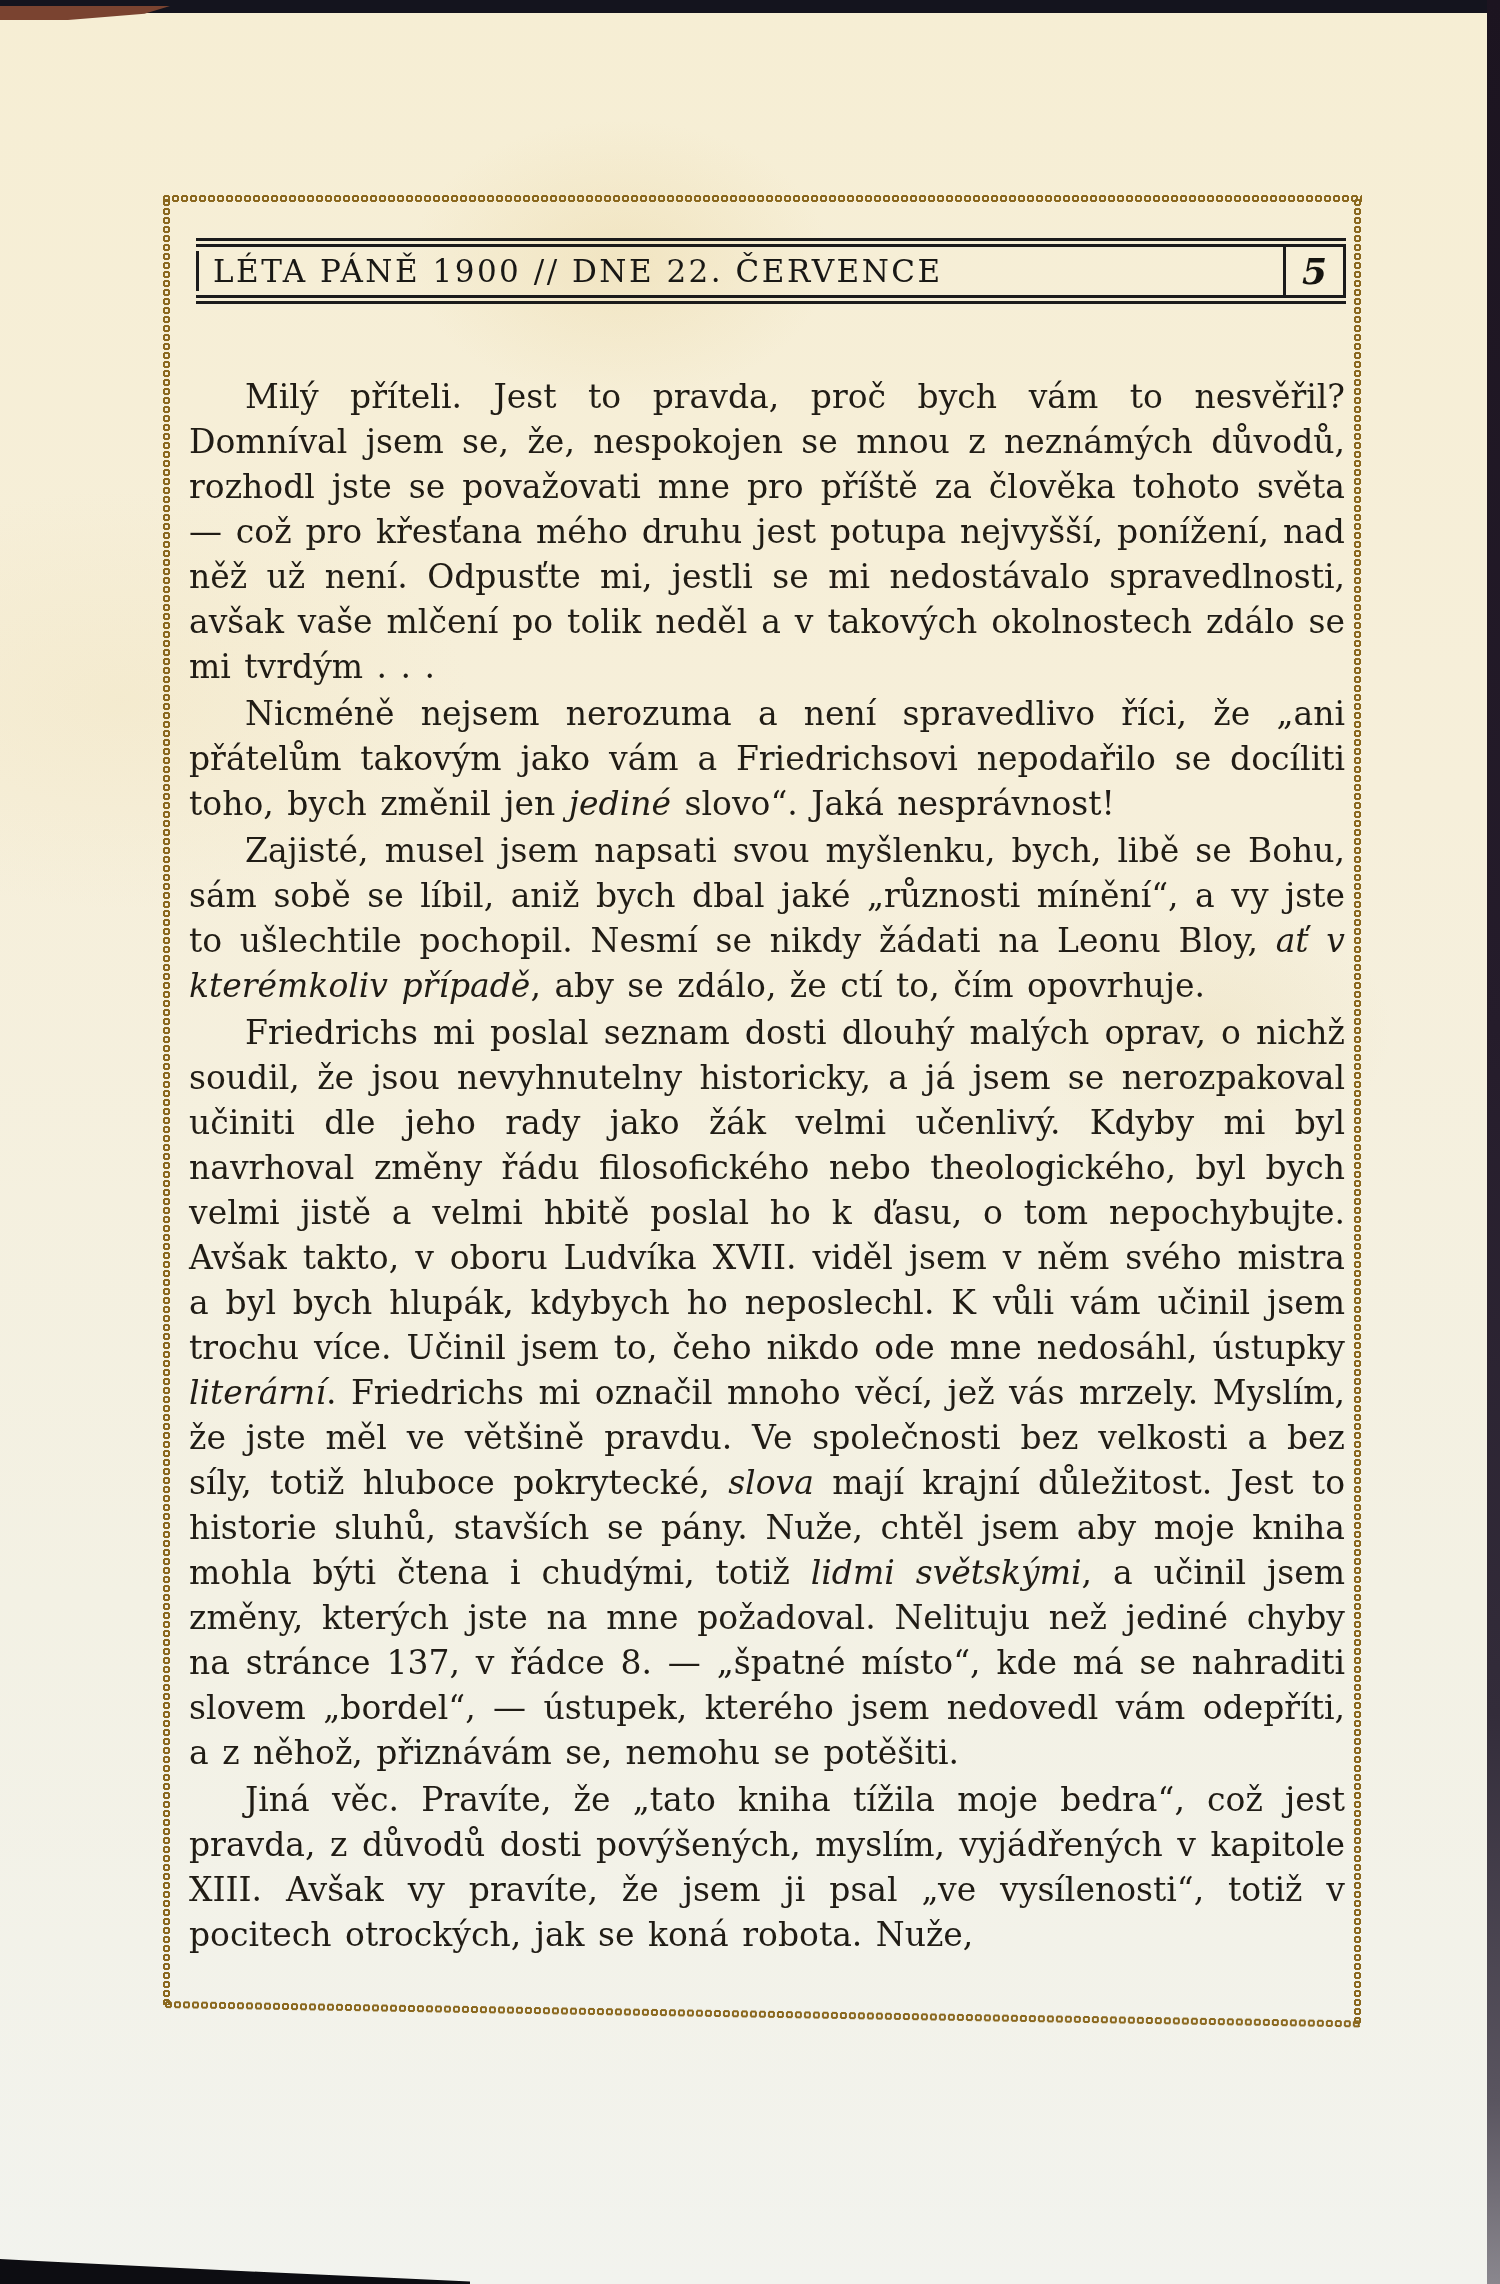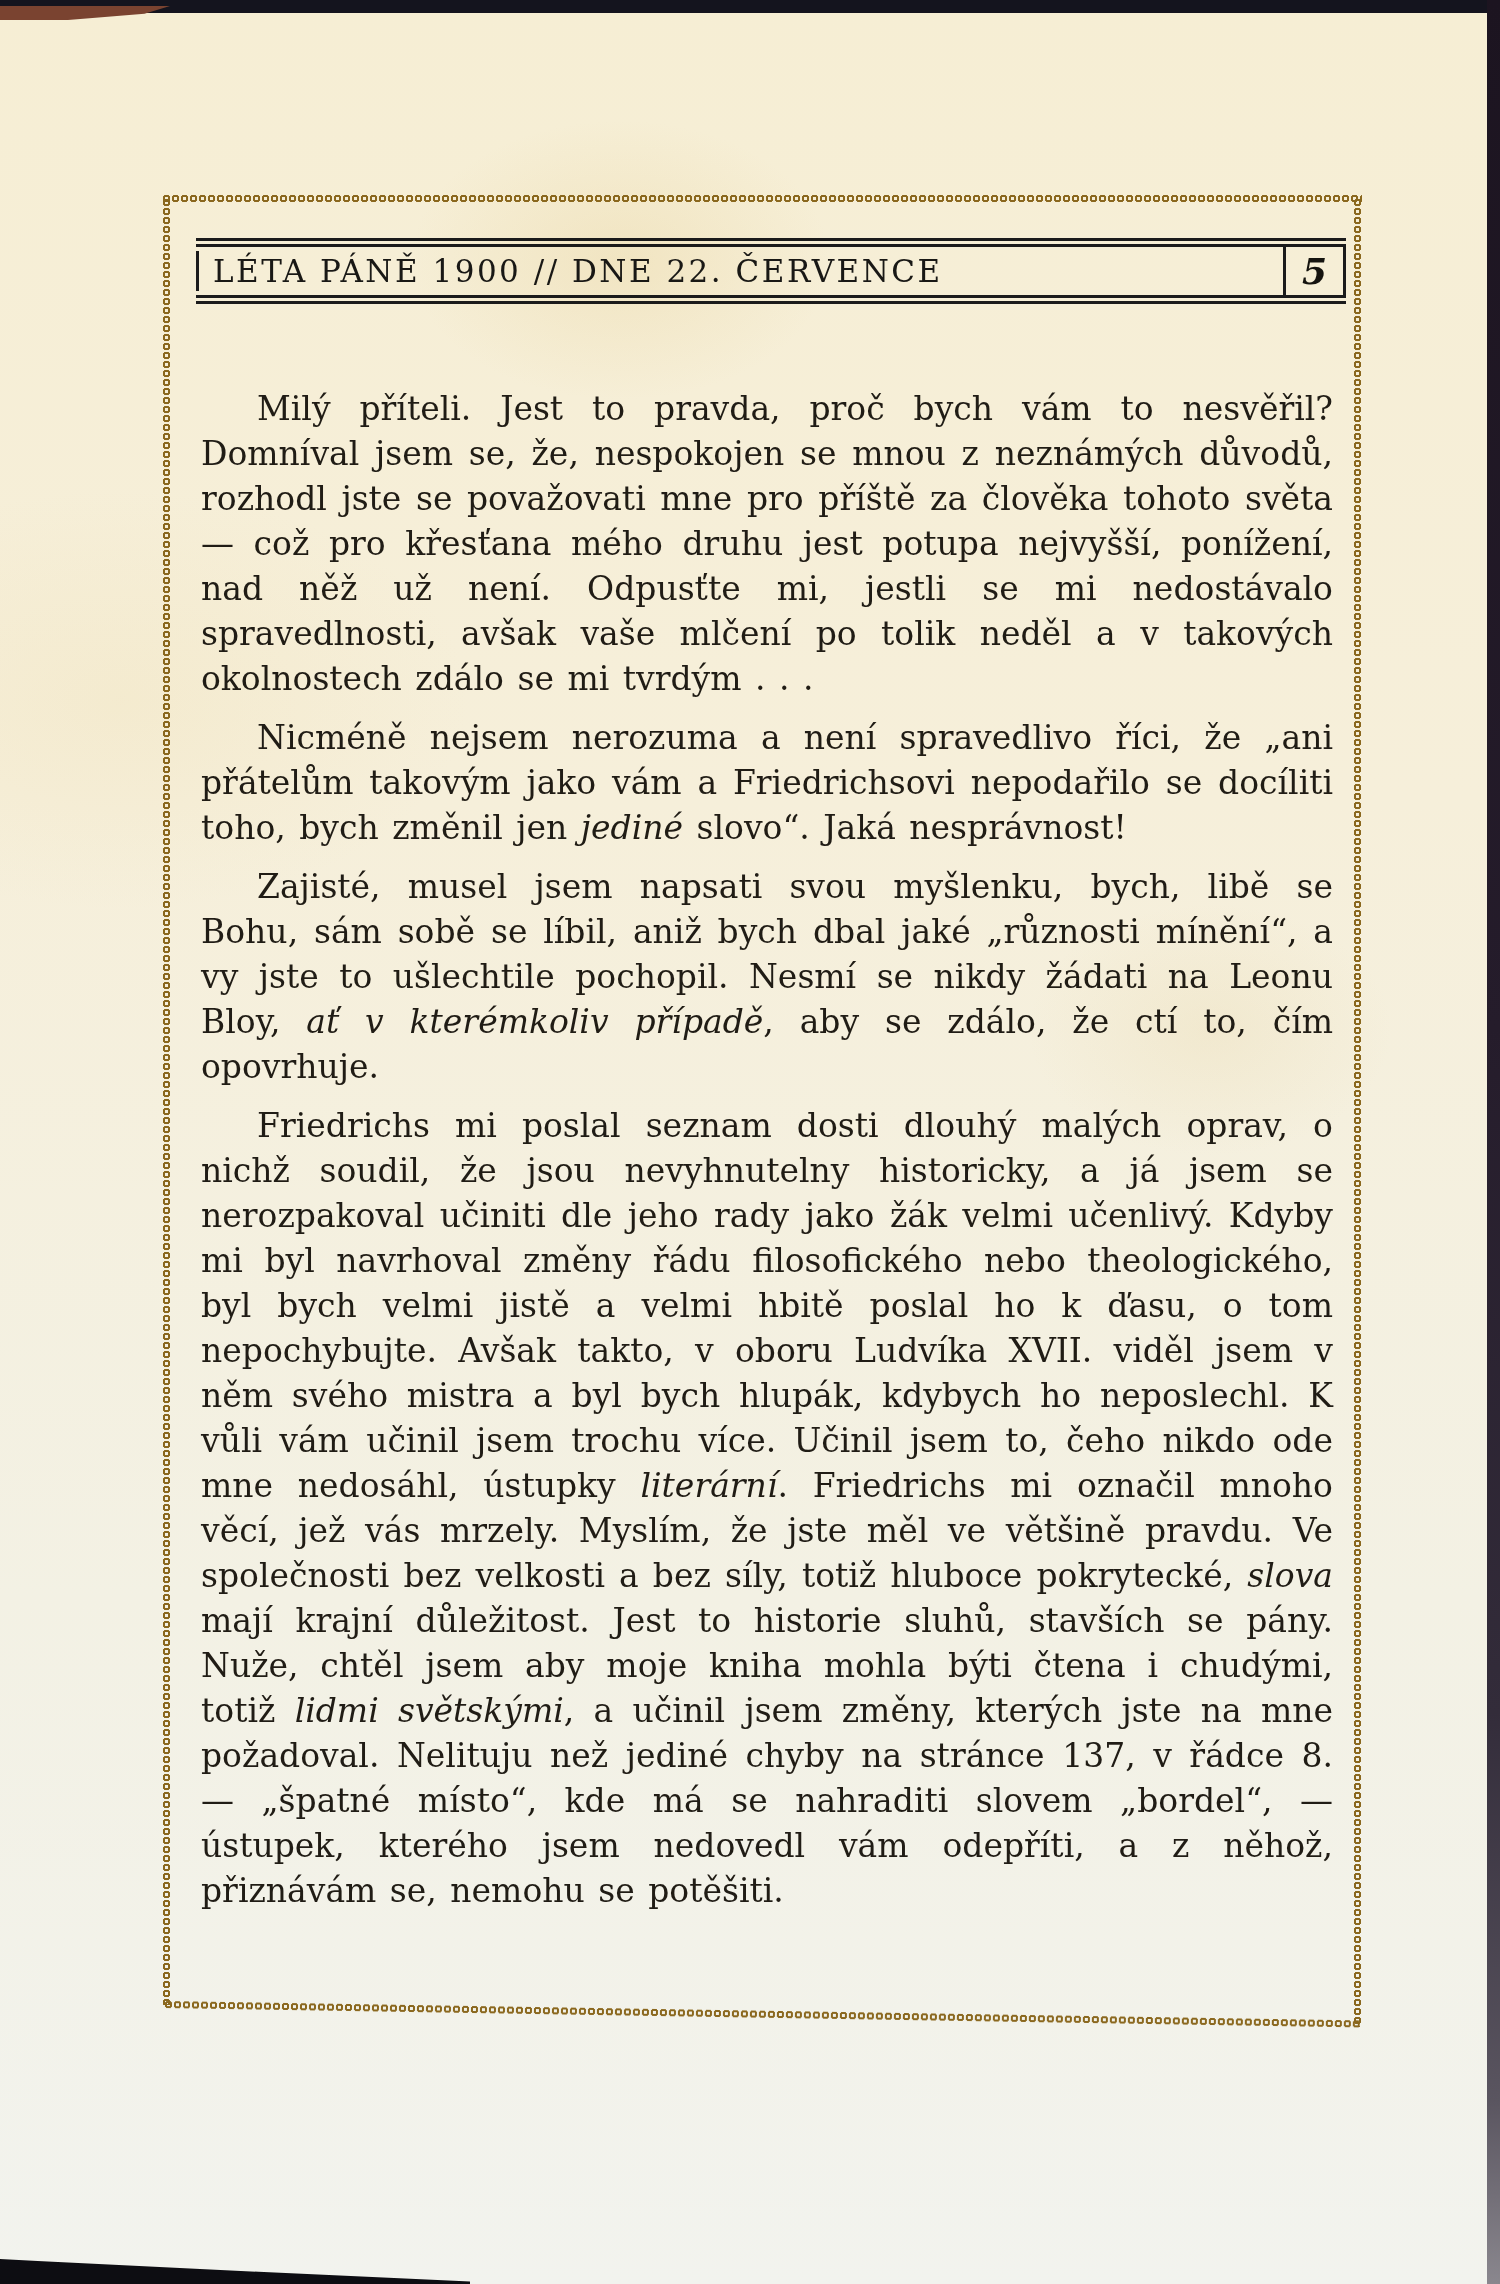--- a/index.html
+++ b/index.html
@@ -61,21 +61,21 @@
   }
 
   
   .text-block{
     position:absolute;left:187px;top:372px;width:1160px;
     font-size:33px;line-height:45px;
     text-align:justify;
     word-spacing:3px;
     color:#201c15;
   }
-  .text-block p{margin:14px;text-indent:56px;}
+  .text-block p{margin:2px;text-indent:56px;}
   .text-block .it{font-style:italic;}
 </style>
 </head>
 <body>
 
 <div class="screen">
 
   <div class="edge-top"></div>
   <div class="edge-top-brown"></div>
   <div class="edge-right"></div>
@@ -91,15 +91,16 @@
   <div class="header-bar">
     <div class="header-title">LÉTA PÁNĚ 1900 // DNE 22. ČERVENCE</div>
     <div class="header-pageno">5</div>
   </div>
 
   <div class="text-block">
       <p><span>Milý příteli. Jest to pravda, proč bych vám to nesvěřil? Domníval jsem se, že, nespokojen se mnou z neznámých důvodů, rozhodl jste se považovati mne pro příště za člověka tohoto světa — což pro křesťana mého druhu jest potupa nejvyšší, ponížení, nad něž už není. Odpusťte mi, jestli se mi nedostávalo spravedlnosti, avšak vaše mlčení po tolik neděl a v takových okolnostech zdálo se mi tvrdým . . .</span></p>
       <p><span>Nicméně nejsem nerozuma a není spravedlivo říci, že „ani přátelům takovým jako vám a Friedrichsovi nepodařilo se docíliti toho, bych změnil jen </span><span class="it">jediné</span><span> slovo“. Jaká nesprávnost!</span></p>
       <p><span>Zajisté, musel jsem napsati svou myšlenku, bych, libě se Bohu, sám sobě se líbil, aniž bych dbal jaké „různosti mínění“, a vy jste to ušlechtile pochopil. Nesmí se nikdy žádati na Leonu Bloy, </span><span class="it">ať v kterémkoliv případě</span><span>, aby se zdálo, že ctí to, čím opovrhuje.</span></p>
       <p><span>Friedrichs mi poslal seznam dosti dlouhý malých oprav, o nichž soudil, že jsou nevyhnutelny historicky, a já jsem se nerozpakoval učiniti dle jeho rady jako žák velmi učenlivý. Kdyby mi byl navrhoval změny řádu filosofického nebo theologického, byl bych velmi jistě a velmi hbitě poslal ho k ďasu, o tom nepochybujte. Avšak takto, v oboru Ludvíka XVII. viděl jsem v něm svého mistra a byl bych hlupák, kdybych ho neposlechl. K vůli vám učinil jsem trochu více. Učinil jsem to, čeho nikdo ode mne nedosáhl, ústupky </span><span class="it">literární</span><span>. Friedrichs mi označil mnoho věcí, jež vás mrzely. Myslím, že jste měl ve většině pravdu. Ve společnosti bez velkosti a bez síly, totiž hluboce pokrytecké, </span><span class="it">slova</span><span> mají krajní důležitost. Jest to historie sluhů, stavších se pány. Nuže, chtěl jsem aby moje kniha mohla býti čtena i chudými, totiž </span><span class="it">lidmi světskými</span><span>, a učinil jsem změny, kterých jste na mne požadoval. Nelituju než jediné chyby na stránce 137, v řádce 8. — „špatné místo“, kde má se nahraditi slovem „bordel“, — ústupek, kterého jsem nedovedl vám odepříti, a z něhož, přiznávám se, nemohu se potěšiti.</span></p>
+      <p><span>Jiná věc. Pravíte, že „tato kniha tížila moje bedra“, což jest pravda, z důvodů dosti povýšených, myslím, vyjádřených v kapitole XIII. Avšak vy pravíte, že jsem ji psal „ve vysílenosti“, totiž v pocitech otrockých, jak se koná robota. Nuže,</span></p>
     </div>
 
 </div>
 
 </body></html>

